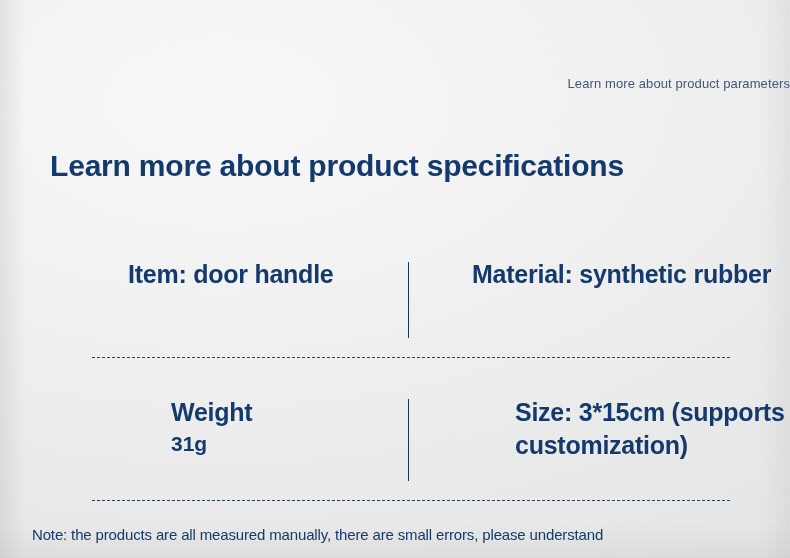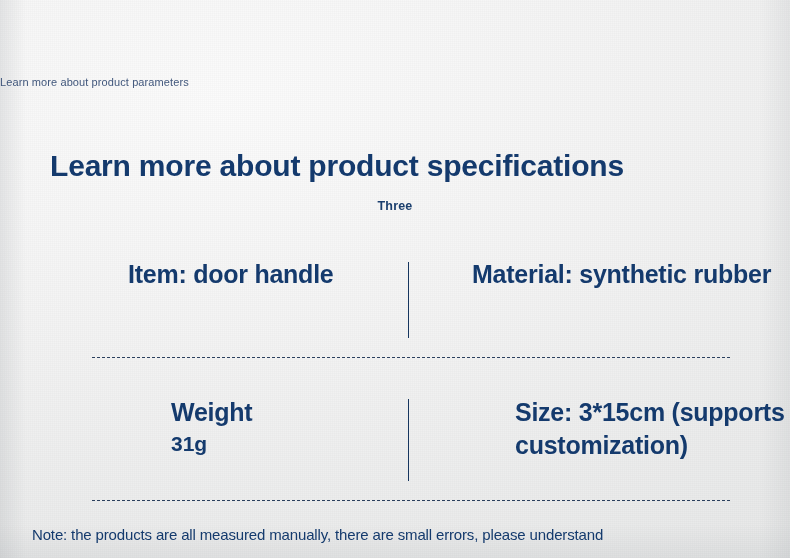--- a/index.html
+++ b/index.html
@@ -51,22 +51,22 @@
     width: 100%;
     height: 100%;
   }
 
   
   .eyebrow {
     position: absolute;
     top: 76px;
     left: 0;
     width: 790px;
-    text-align: left;
-    font-size: 11px;
+    text-align: right;
+    font-size: 13px;
     font-weight: 400;
     letter-spacing: .1px;
     color: #41577c;
     white-space: nowrap;
   }
   .headline {
     position: absolute;
     top: 128px;
     left: 0;
     width: 674px;
@@ -168,21 +168,20 @@
 
   <div id="grain"></div>
   <div id="vignette"></div>
 
   <div id="content">
 
     <div class="eyebrow">Learn more about product parameters</div>
 
     <h1 class="headline">Learn more about product specifications</h1>
 
-    <div class="section-tag">Three</div>
 
     <div class="spec-row" id="row-1">
       <div class="spec-cell cell-right">
         <p class="spec-label">Material: synthetic rubber</p>
 
       </div>
       <div class="spec-cell cell-left">
         <p class="spec-label">Item: door handle</p>
 
       </div>

